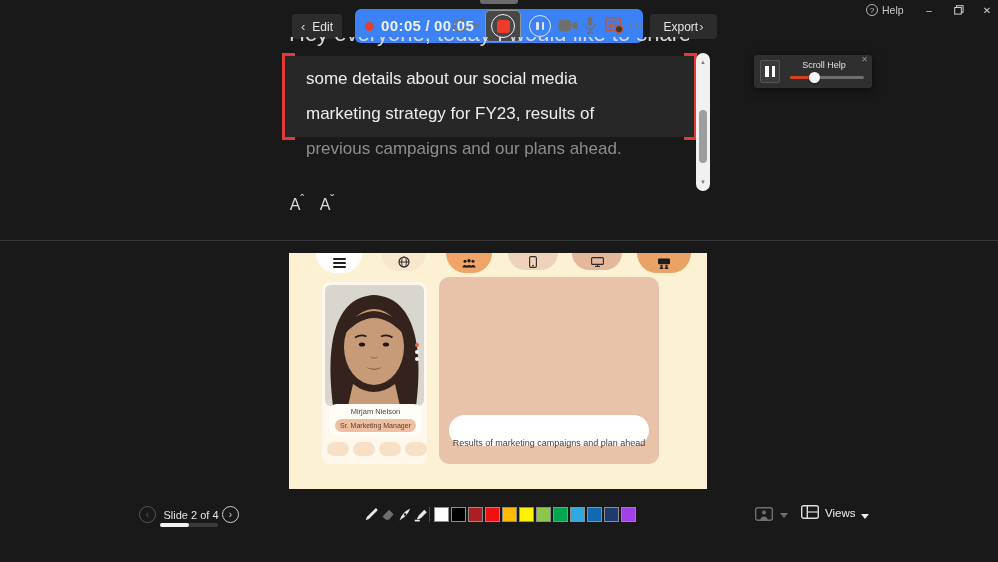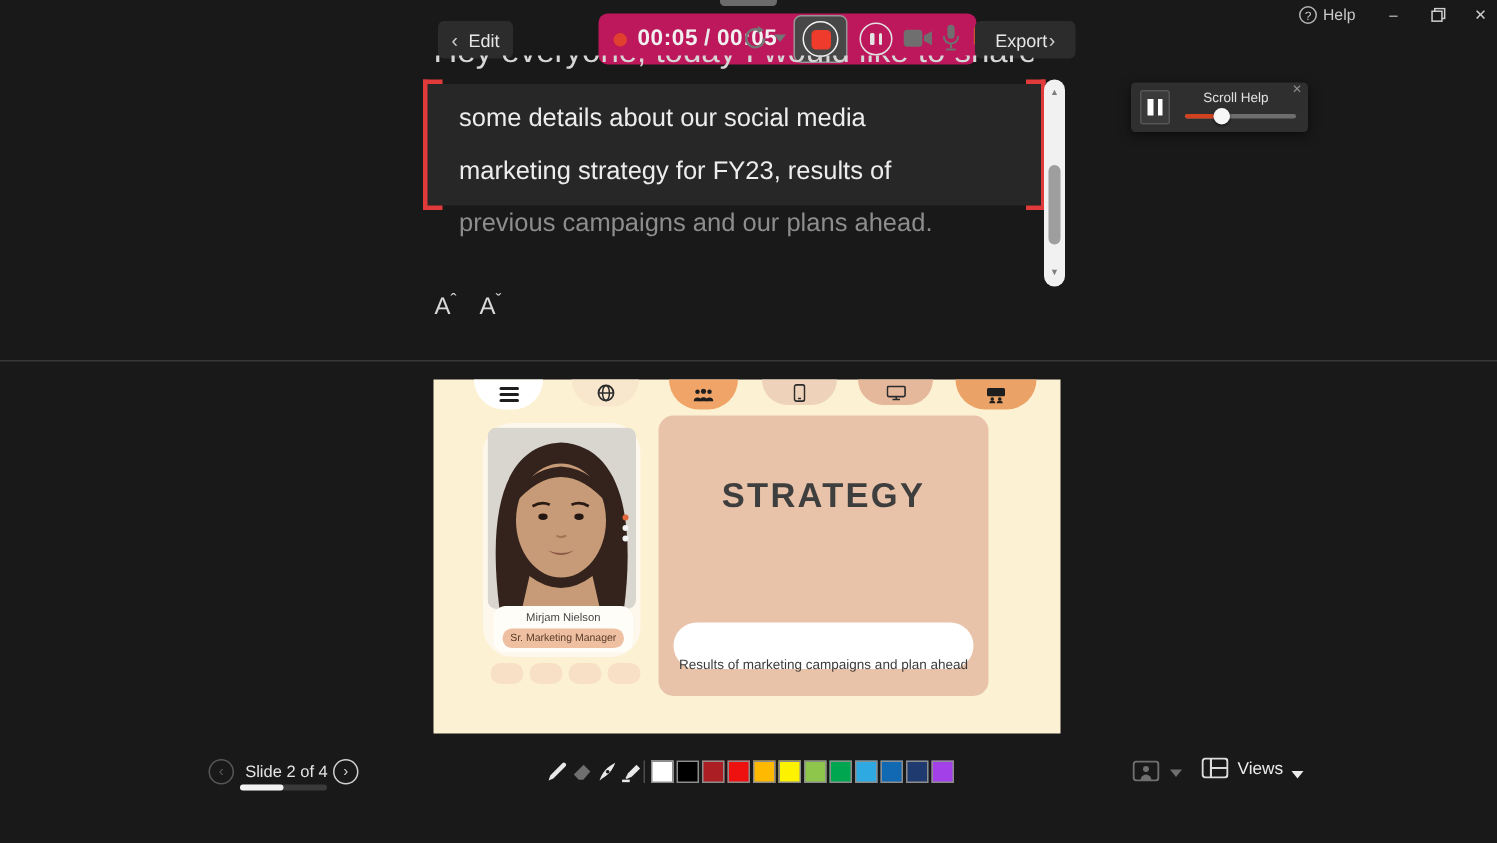--- a/index.html
+++ b/index.html
@@ -12,21 +12,21 @@
   .help-btn { left:866px; top:2px; height:16px; display:flex; align-items:center; gap:4px; color:#c9c9c9; font-size:10.5px; cursor:default; }
   .help-ring { width:12px; height:12px; border:1px solid #b5b5b5; border-radius:50%; display:flex; align-items:center; justify-content:center; font-size:8px; color:#c9c9c9; }
   .win-btn { top:1px; width:26px; height:18px; display:flex; align-items:center; justify-content:center; color:#cfcfcf; font-size:10px; }
   .win-min { left:916px; }
   .win-restore { left:946px; }
   .win-close { left:974px; }
 
   
   .edit-btn { left:292px; top:14px; width:50px; height:25px; background:#2c2c2c; border-radius:4px; display:flex; align-items:center; justify-content:center; gap:7px; color:#e6e6e6; font-size:12px; }
   .chev { font-size:13px; color:#cfcfcf; line-height:1; }
-  .record-pill { left:355px; top:9px; width:252px; height:34px; background:#be185d; border-radius:6px;margin-left:44px; }
+  .record-pill { left:355px; top:9px; width:288px; height:34px; background:#3b82f6; border-radius:6px; }
   .rec-dot { left:10px; top:13px; width:9px; height:9px; border-radius:50%; background:#e0412f; }
   .timer { left:26px; top:8px; font-size:15px; font-weight:600; color:#f0f0f0; letter-spacing:.4px; display:flex; gap:4px; }
   .timer .sep { color:#e8e8e8; }
   .retake { left:96px; top:8px; width:17px; height:17px; }
   .retake-caret { left:117px; top:14px; width:0; height:0; border-left:4px solid transparent; border-right:4px solid transparent; border-top:5px solid #757575; }
   .stop-wrap { left:130px; top:1px; width:36px; height:32px; background:#474747; border:1px solid #969696; border-radius:5px; display:flex; align-items:center; justify-content:center; }
   .stop-ring { width:24px; height:24px; border:1.6px solid #f2f2f2; border-radius:50%; display:flex; align-items:center; justify-content:center; }
   .stop-square { width:13px; height:13px; border-radius:3px; background:#ee3b2b; }
   .pause-btn { left:174px; top:6px; width:22px; height:22px; border:1.7px solid #e3e3e3; border-radius:50%; display:flex; align-items:center; justify-content:center; gap:3px; }
   .pause-btn span { width:2.4px; height:8px; background:#e3e3e3; border-radius:1px; }
@@ -74,21 +74,21 @@
   .pill { top:0; border-radius:0 0 22px 22px; display:flex; align-items:center; justify-content:center; }
   .pill1 { left:27px; width:46px; height:20px; background:#ffffff; }
   .pill2 { left:92px; width:45px; height:18px; background:#f8e6cd; }
   .pill3 { left:157px; width:46px; height:20px; background:#f0a468; }
   .pill4 { left:219px; width:50px; height:17px; background:#eed2b9; }
   .pill5 { left:283px; width:50px; height:17px; background:#e5b79b; }
   .pill6 { left:348px; width:54px; height:20px; background:#eba266; }
   .hamburger { display:flex; flex-direction:column; gap:2px; }
   .hamburger span { width:13px; height:2px; background:#1e1e1e; border-radius:1px; }
 
-  .cameo-card { left:33px; top:29px; width:105px; height:156px; background:#fdf7ec; border-radius:20px; }
+  .cameo-card { left:33px; top:29px; width:105px; height:182px; background:#fdf7ec; border-radius:8px; }
   .cameo-photo { left:3px; top:3px; width:99px; height:121px; border-radius:6px; overflow:hidden; }
   .cameo-menu { left:93px; top:61px; display:flex; flex-direction:column; gap:3px; align-items:center; }
   .cameo-menu i { width:4px; height:4px; border-radius:50%; display:block; }
   .cameo-menu i.orange { background:#e0683c; }
   .cameo-menu i.white { background:#f4f4f4; }
   .name-card { left:7px; top:122px; width:93px; height:31px; background:#fffdf8; border-radius:8px; }
   .presenter-name { left:0; top:3px; width:93px; text-align:center; font-size:7.5px; color:#474747; font-weight:500; }
   .role-pill { left:6px; top:15px; width:81px; height:13px; background:#eec0a1; border-radius:7px; font-size:7px; color:#5a3b2a; display:flex; align-items:center; justify-content:center; }
   .dot-row { top:160px; width:22px; height:14px; border-radius:7px; background:#f8e0c6; }
   .dr1 { left:5px; } .dr2 { left:31px; } .dr3 { left:57px; } .dr4 { left:83px; }
@@ -309,21 +309,20 @@
       <div class="abs role-pill">Sr. Marketing Manager</div>
     </div>
     <div class="abs dot-row dr1"></div>
     <div class="abs dot-row dr2"></div>
     <div class="abs dot-row dr3"></div>
     <div class="abs dot-row dr4"></div>
   </div>
 
   <div class="abs content-card">
     <div class="abs slide-title">
-      <div>STRATEGY</div>
     </div>
     <div class="abs subtitle-pill">
       <span class="subtitle-text">Results of marketing campaigns and plan ahead</span>
     </div>
   </div>
 </div>
 
 <div class="abs nav-circle nav-prev">
     <span>‹</span>
   </div>

